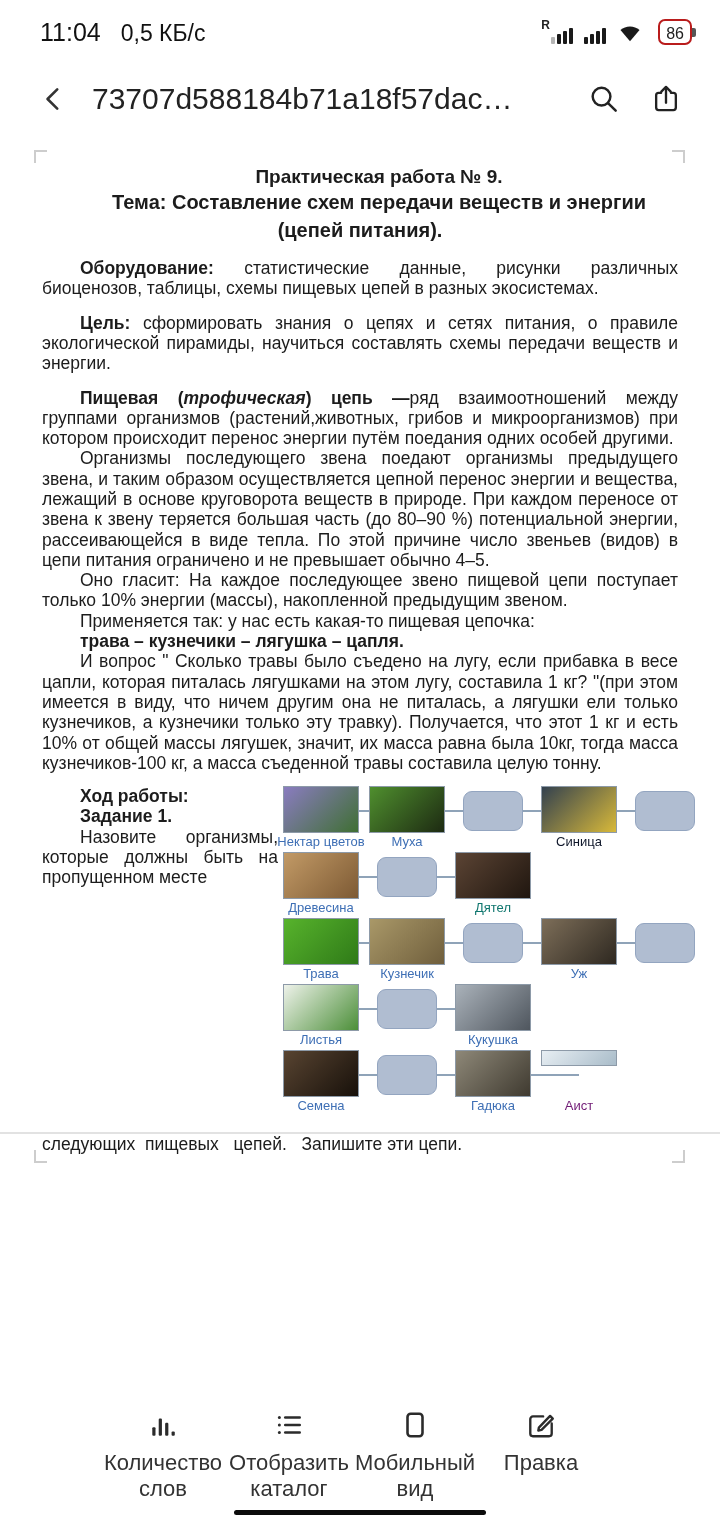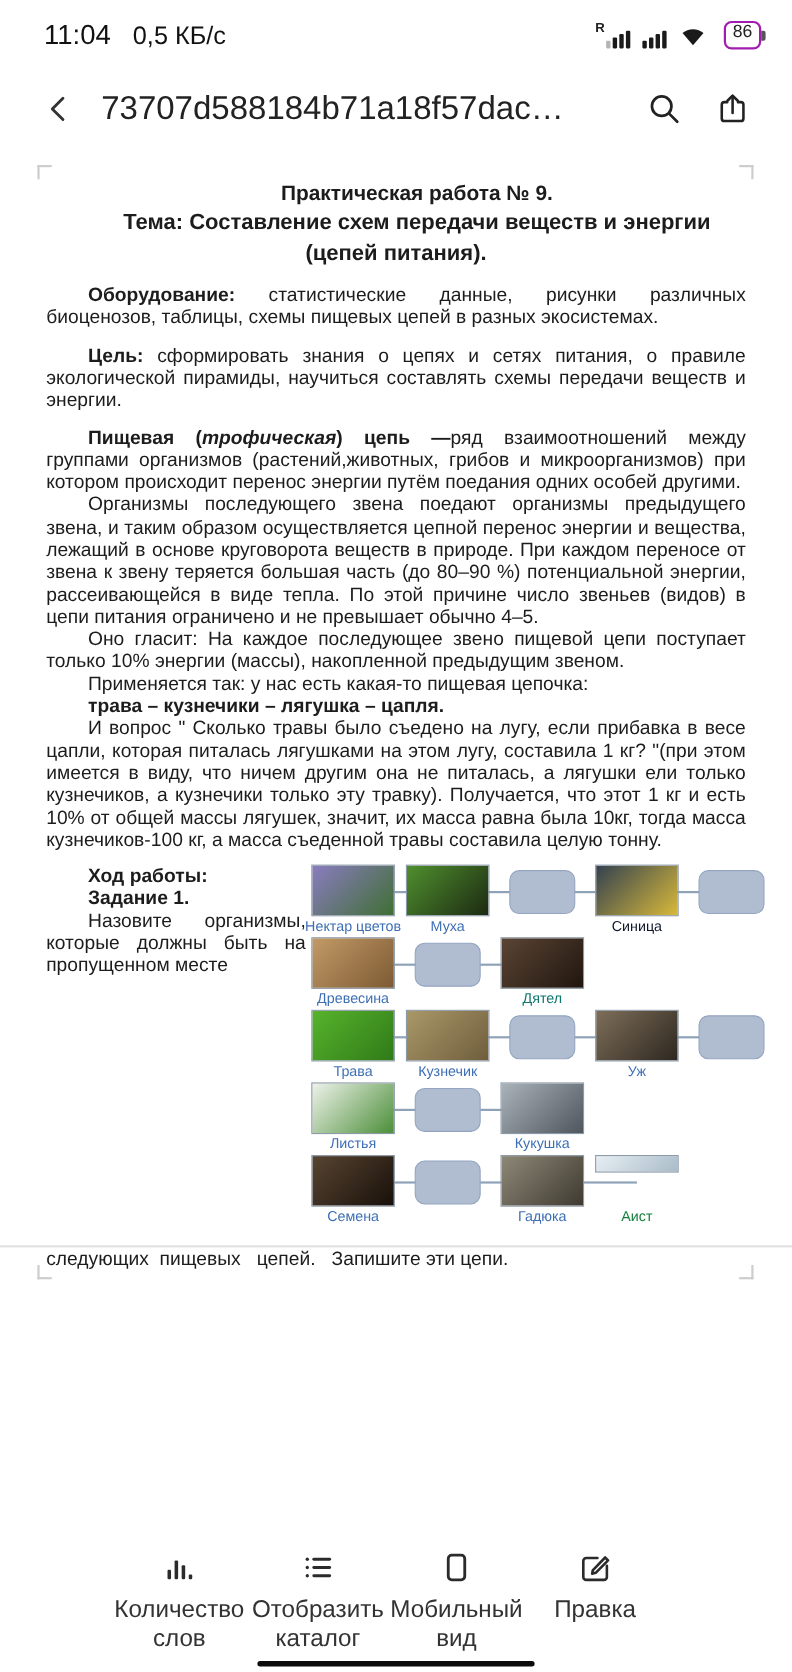--- a/index.html
+++ b/index.html
@@ -17,22 +17,22 @@
   .status-bar { height:56px; display:flex; align-items:center; justify-content:space-between;
     padding:8px 28px 0 40px; font-size:25px; color:#111; }
   .sb-left { display:flex; align-items:baseline; gap:20px; }
   .sb-time { font-weight:400; }
   .sb-speed { font-size:23px; }
   .sb-right { display:flex; align-items:center; gap:11px; }
   .sig-group { display:flex; align-items:flex-end; gap:2px; position:relative; padding-top:8px; }
   .sig-r { position:absolute; top:-2px; left:-10px; font-size:12px; color:#222; font-weight:bold; }
   .sig-bar { width:4px; background:#1a1a1a; border-radius:1px; }
   .sig-bar.dim { background:#b5b5b5; }
-  .battery { position:relative; border:2px solid #a21caf; border-radius:7px; padding:0 6px; height:26px;
-    display:flex; align-items:flex-start; font-size:16px; color:#222; margin-left:4px; }
+  .battery { position:relative; border:2px solid #b91c1c; border-radius:7px; padding:0 6px; height:26px;
+    display:flex; align-items:flex-end; font-size:16px; color:#222; margin-left:4px; }
   .battery::after { content:""; position:absolute; right:-6px; top:7px; width:4px; height:9px;
     background:#555; border-radius:0 2px 2px 0; }
 
   
   .app-bar { height:86px; display:flex; align-items:center; padding:0 30px; gap:14px; }
   .icon-btn { width:48px; height:48px; display:flex; align-items:center; justify-content:center; flex:0 0 auto; }
   .app-title { flex:1; font-size:30px; color:#222; white-space:nowrap; overflow:hidden; min-width:0; }
 
   
   .corner { position:absolute; width:13px; height:13px; }
@@ -244,21 +244,21 @@
           </div>
           <div class="dia-cell">
             <div class="dia-empty" style="background: rgb(176, 189, 209);"></div>
           </div>
           <div class="dia-cell">
             <div class="dia-img" style="background: linear-gradient(135deg, rgb(142, 136, 120), rgb(63, 58, 48));"></div>
             <div class="dia-label" style="color: rgb(62, 111, 181);">Гадюка</div>
           </div>
           <div class="dia-cell">
             <div class="dia-img" style="background: linear-gradient(135deg, rgb(231, 238, 243), rgb(169, 188, 201));"></div>
-            <div class="dia-label" style="color: #15803d; margin-top: 32px;">Аист</div>
+            <div class="dia-label" style="color: #701a75; margin-top: 32px;">Аист</div>
           </div>
         </div>
       </div>
   </div>
 
   <div class="break-line"></div>
 
   <p class="cont-text">следующих  пищевых   цепей.   Запишите эти цепи.</p>
 </div>
 

